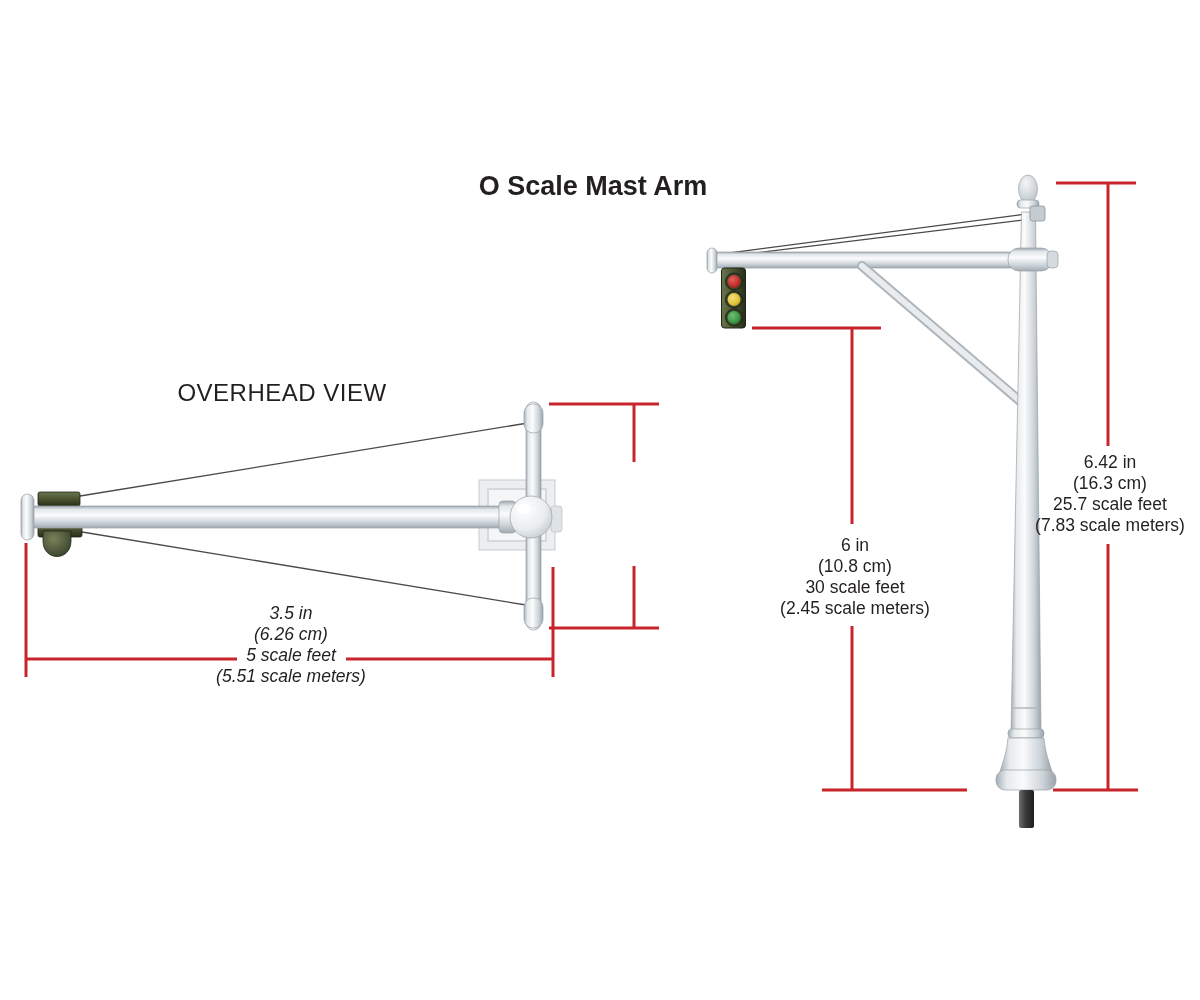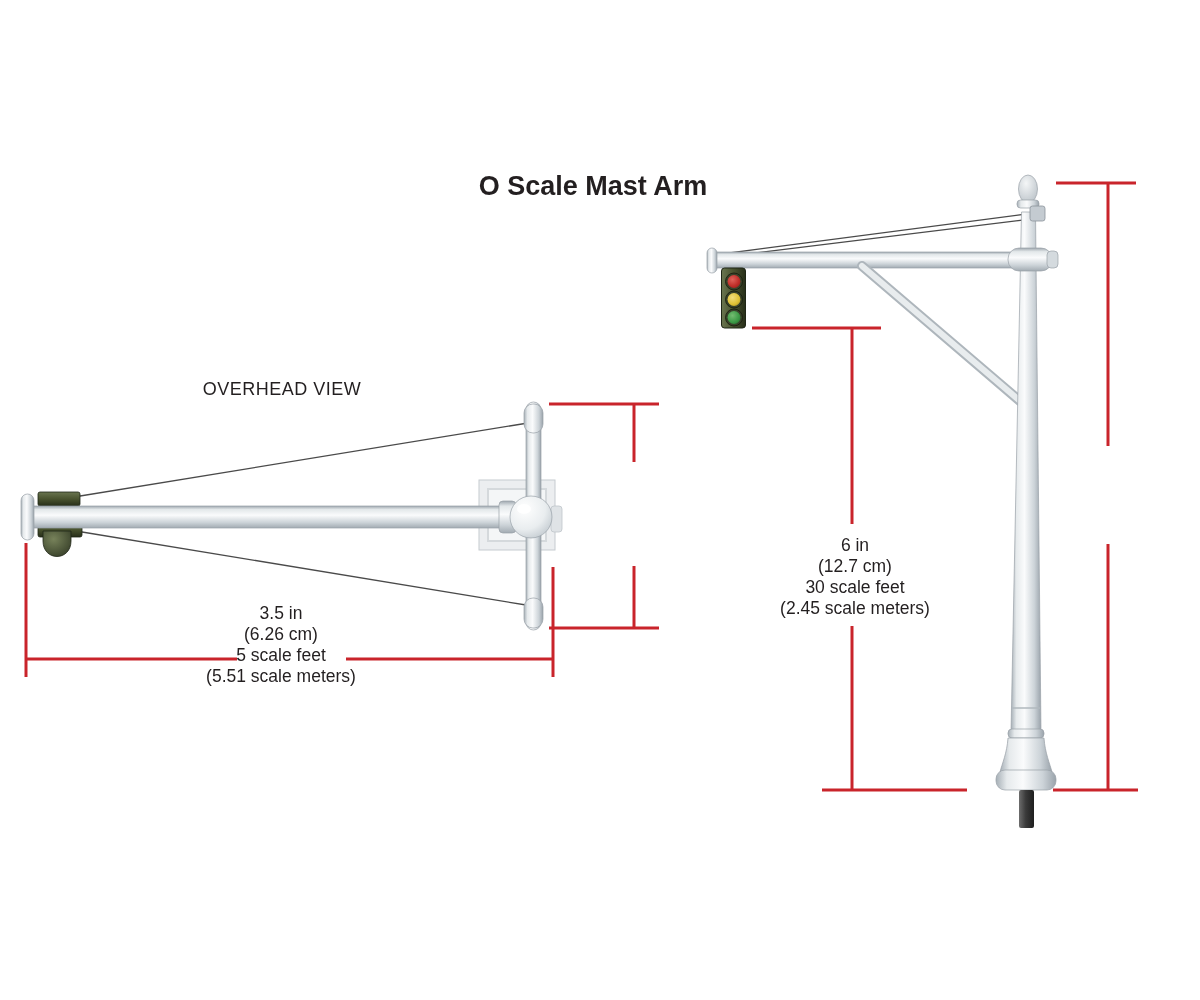--- a/index.html
+++ b/index.html
@@ -1,25 +1,25 @@
 <!DOCTYPE html>
 <html style="--dim-red: #c9242b; --text: #231f20; --pole-light: #fafbfc; --pole-mid: #d3d9dd; --pole-dark: #a2abb2; --signal-olive: #4c5639; --signal-olive-dark: #2a321c; --light-red: #bf2d28; --light-yellow: #e0c235; --light-green: #3c9a46; --logo-gray: #c7c7c7;"><head>
 <meta charset="utf-8">
 <style>
   html,body{margin:0;padding:0;background:#ffffff;}
   #canvas{position:relative;width:1200px;height:839px;background:#ffffff;overflow:hidden;
           font-family:"Liberation Sans",sans-serif;color:var(--text,#231f20);}
   #art{position:absolute;left:0;top:0;}
   .txt{position:absolute;white-space:nowrap;}
   .title{left:593px;top:171px;transform:translateX(-50%);font-size:27px;font-weight:bold;color:var(--text);}
-  .ov-label{left:282px;top:379px;transform:translateX(-50%);font-size:18px;letter-spacing:.5px;color:var(--text);}
+  .ov-label{left:282px;top:379px;transform:translateX(-50%);font-size:24px;letter-spacing:.5px;color:var(--text);}
   .dim-label{position:absolute;transform:translateX(-50%);text-align:center;
              font-size:17.5px;line-height:21px;color:var(--text);white-space:nowrap;}
   .dl-crossbar{left:638px;top:466px;}
-  .dl-arm{left:281px;top:603px;}
+  .dl-arm{left:291px;top:603px;font-style:italic;}
   .dl-clearance{left:855px;top:535px;}
   .dl-mast{left:1110px;top:452px;}
   .dim-stroke{stroke:var(--dim-red,#c9242b);stroke-width:3;}
   .wire{stroke:#4a4a4a;stroke-width:1.3;}
   .edge{stroke:#99a1a8;stroke-width:.7;}
   
   .logo-circle{position:absolute;left:830px;top:903px;width:69px;height:69px;border-radius:50%;
                background:var(--logo-gray,#c7c7c7);color:#ffffff;display:flex;align-items:center;justify-content:flex-start;
                font-family:"Liberation Serif",serif;font-weight:bold;font-size:50px;letter-spacing:-10px;
                text-indent:-8px;overflow:hidden;}
@@ -226,25 +226,31 @@
 
   <div class="dim-label dl-arm">
     <div>3.5 in</div>
     <div>(6.26 cm)</div>
     <div>5 scale feet</div>
     <div>(5.51 scale meters)</div>
   </div>
 
   <div class="dim-label dl-clearance">
     <div>6 in</div>
-    <div>(12.7 cm)</div>
+    <div>(10.8 cm)</div>
     <div>30 scale feet</div>
     <div>(2.45 scale meters)</div>
   </div>
 
+  <div class="dim-label dl-mast">
+    <div>6.42 in</div>
+    <div>(16.3 cm)</div>
+    <div>25.7 scale feet</div>
+    <div>(7.83 scale meters)</div>
+  </div>
 
   <div>
     <div class="logo-circle">
       <span>IC</span>
     </div>
     <div class="logo-brand">InterCity</div>
     <div class="logo-tagline">TRAINS AND HOBBIES</div>
   </div>
 
 </div>

